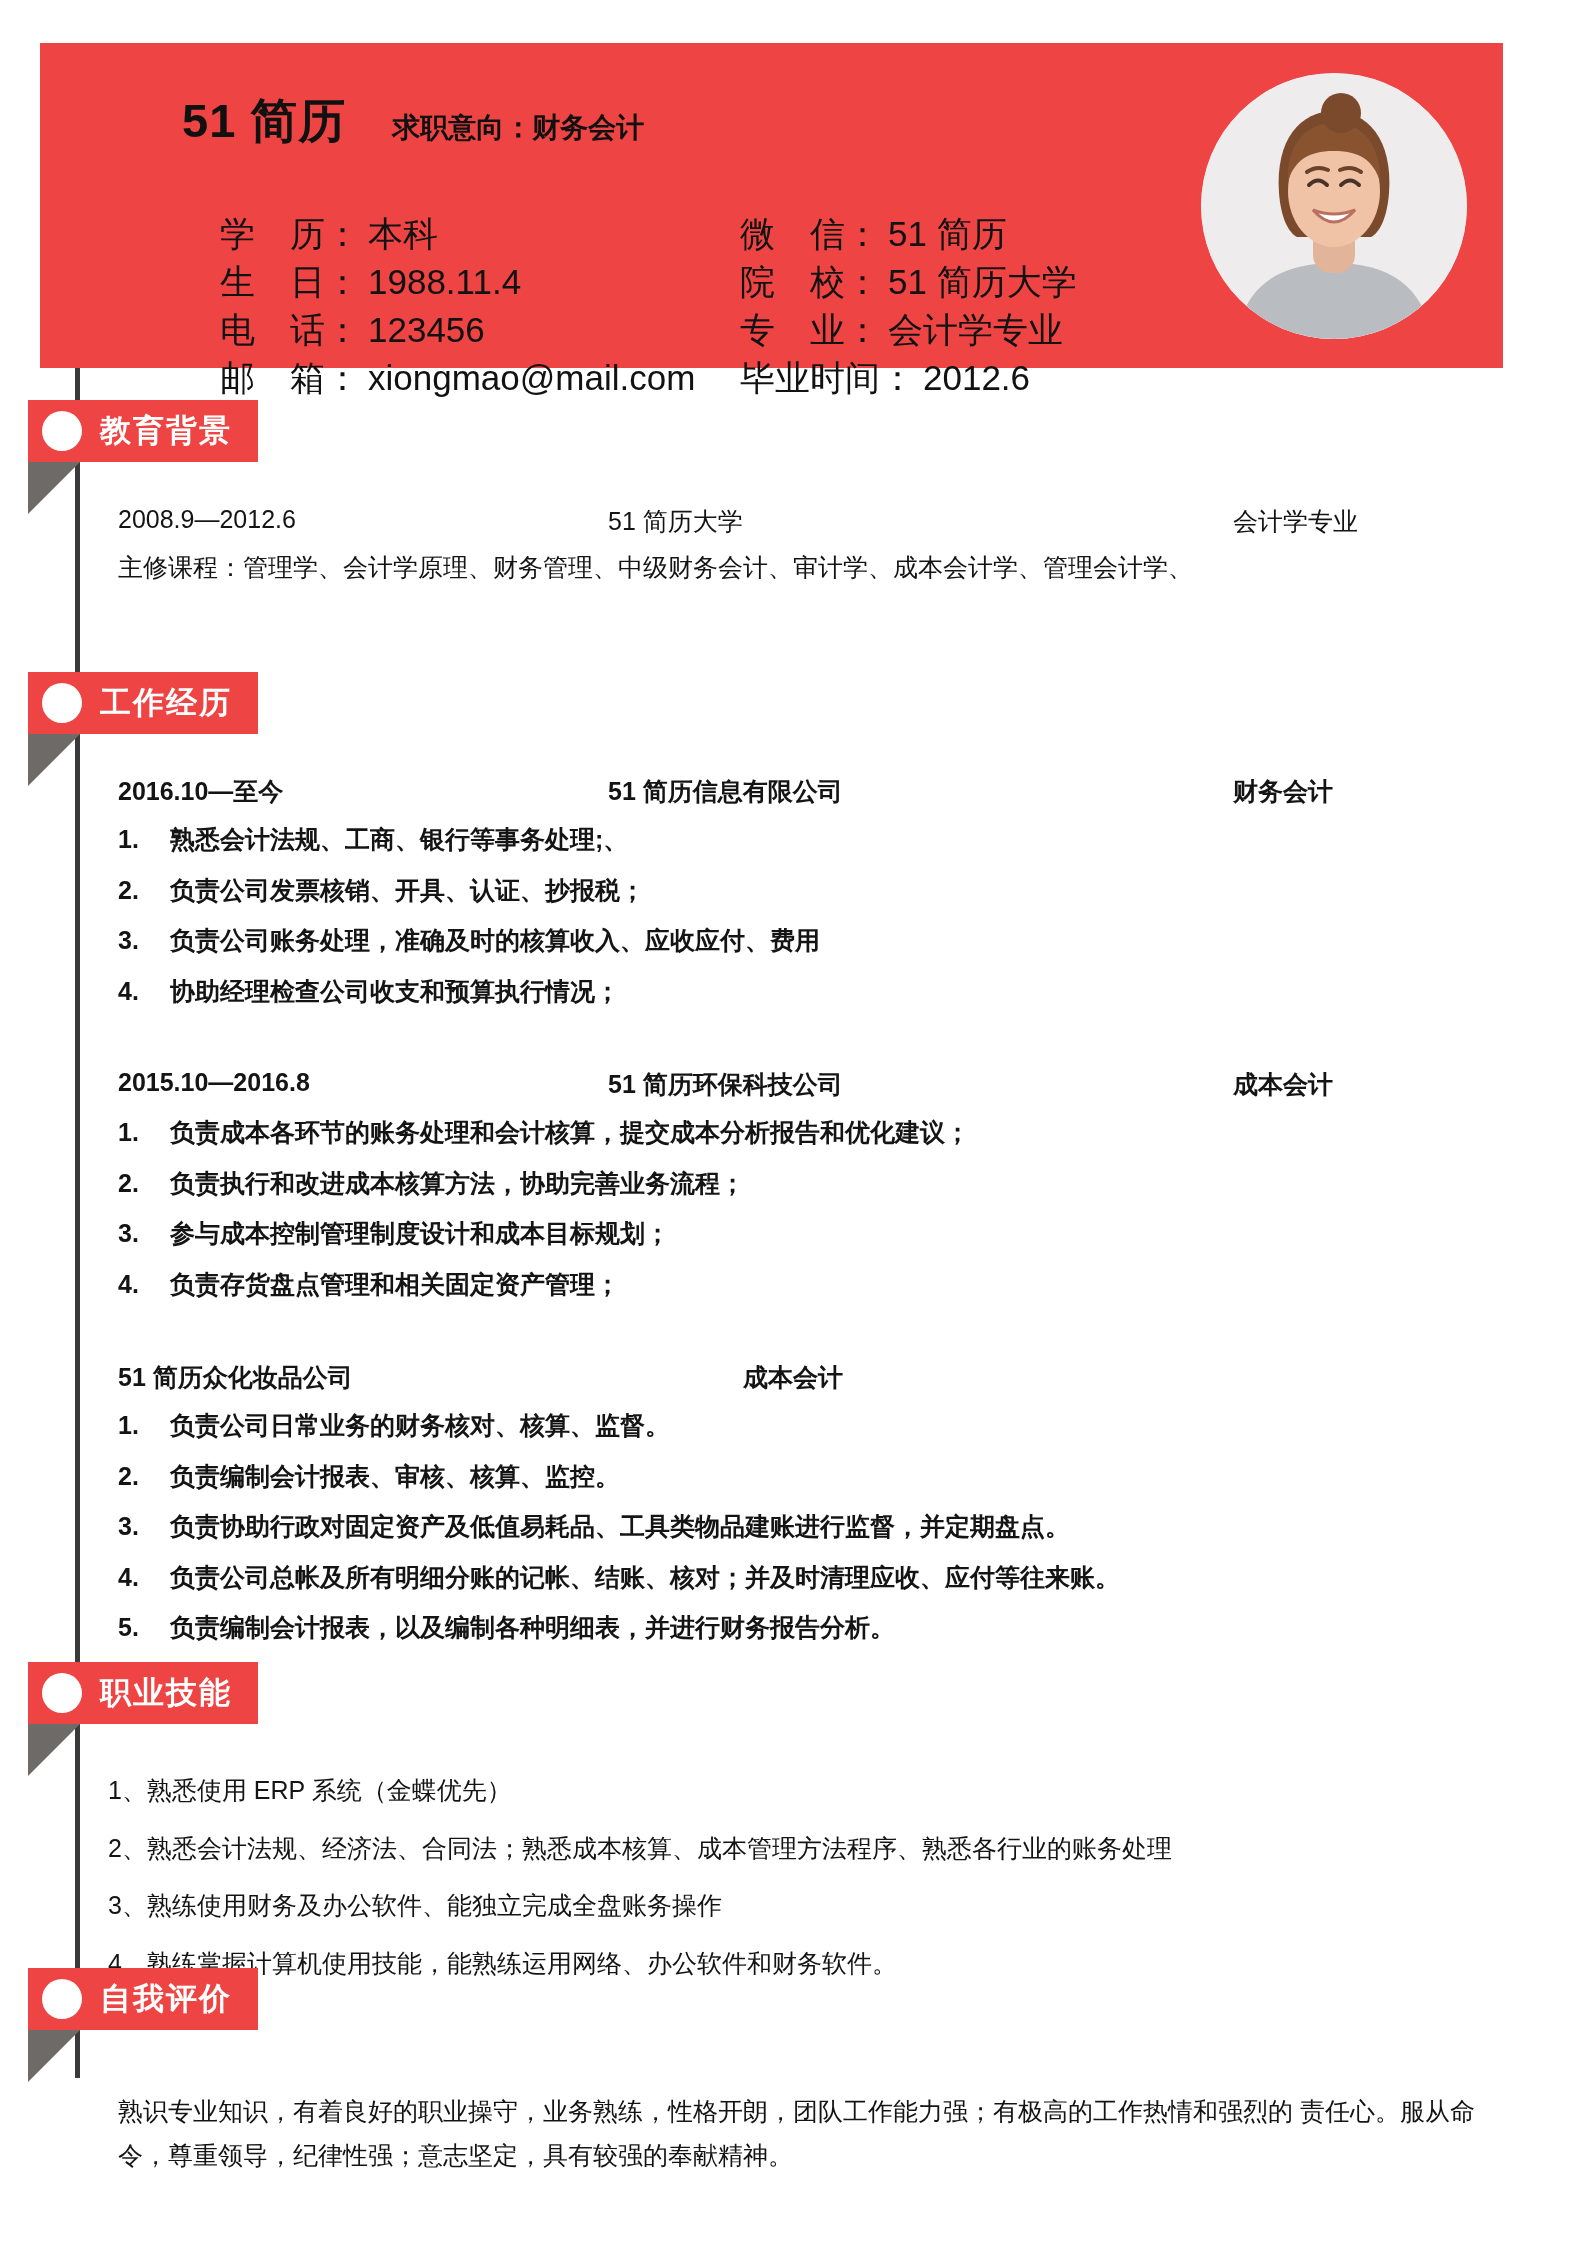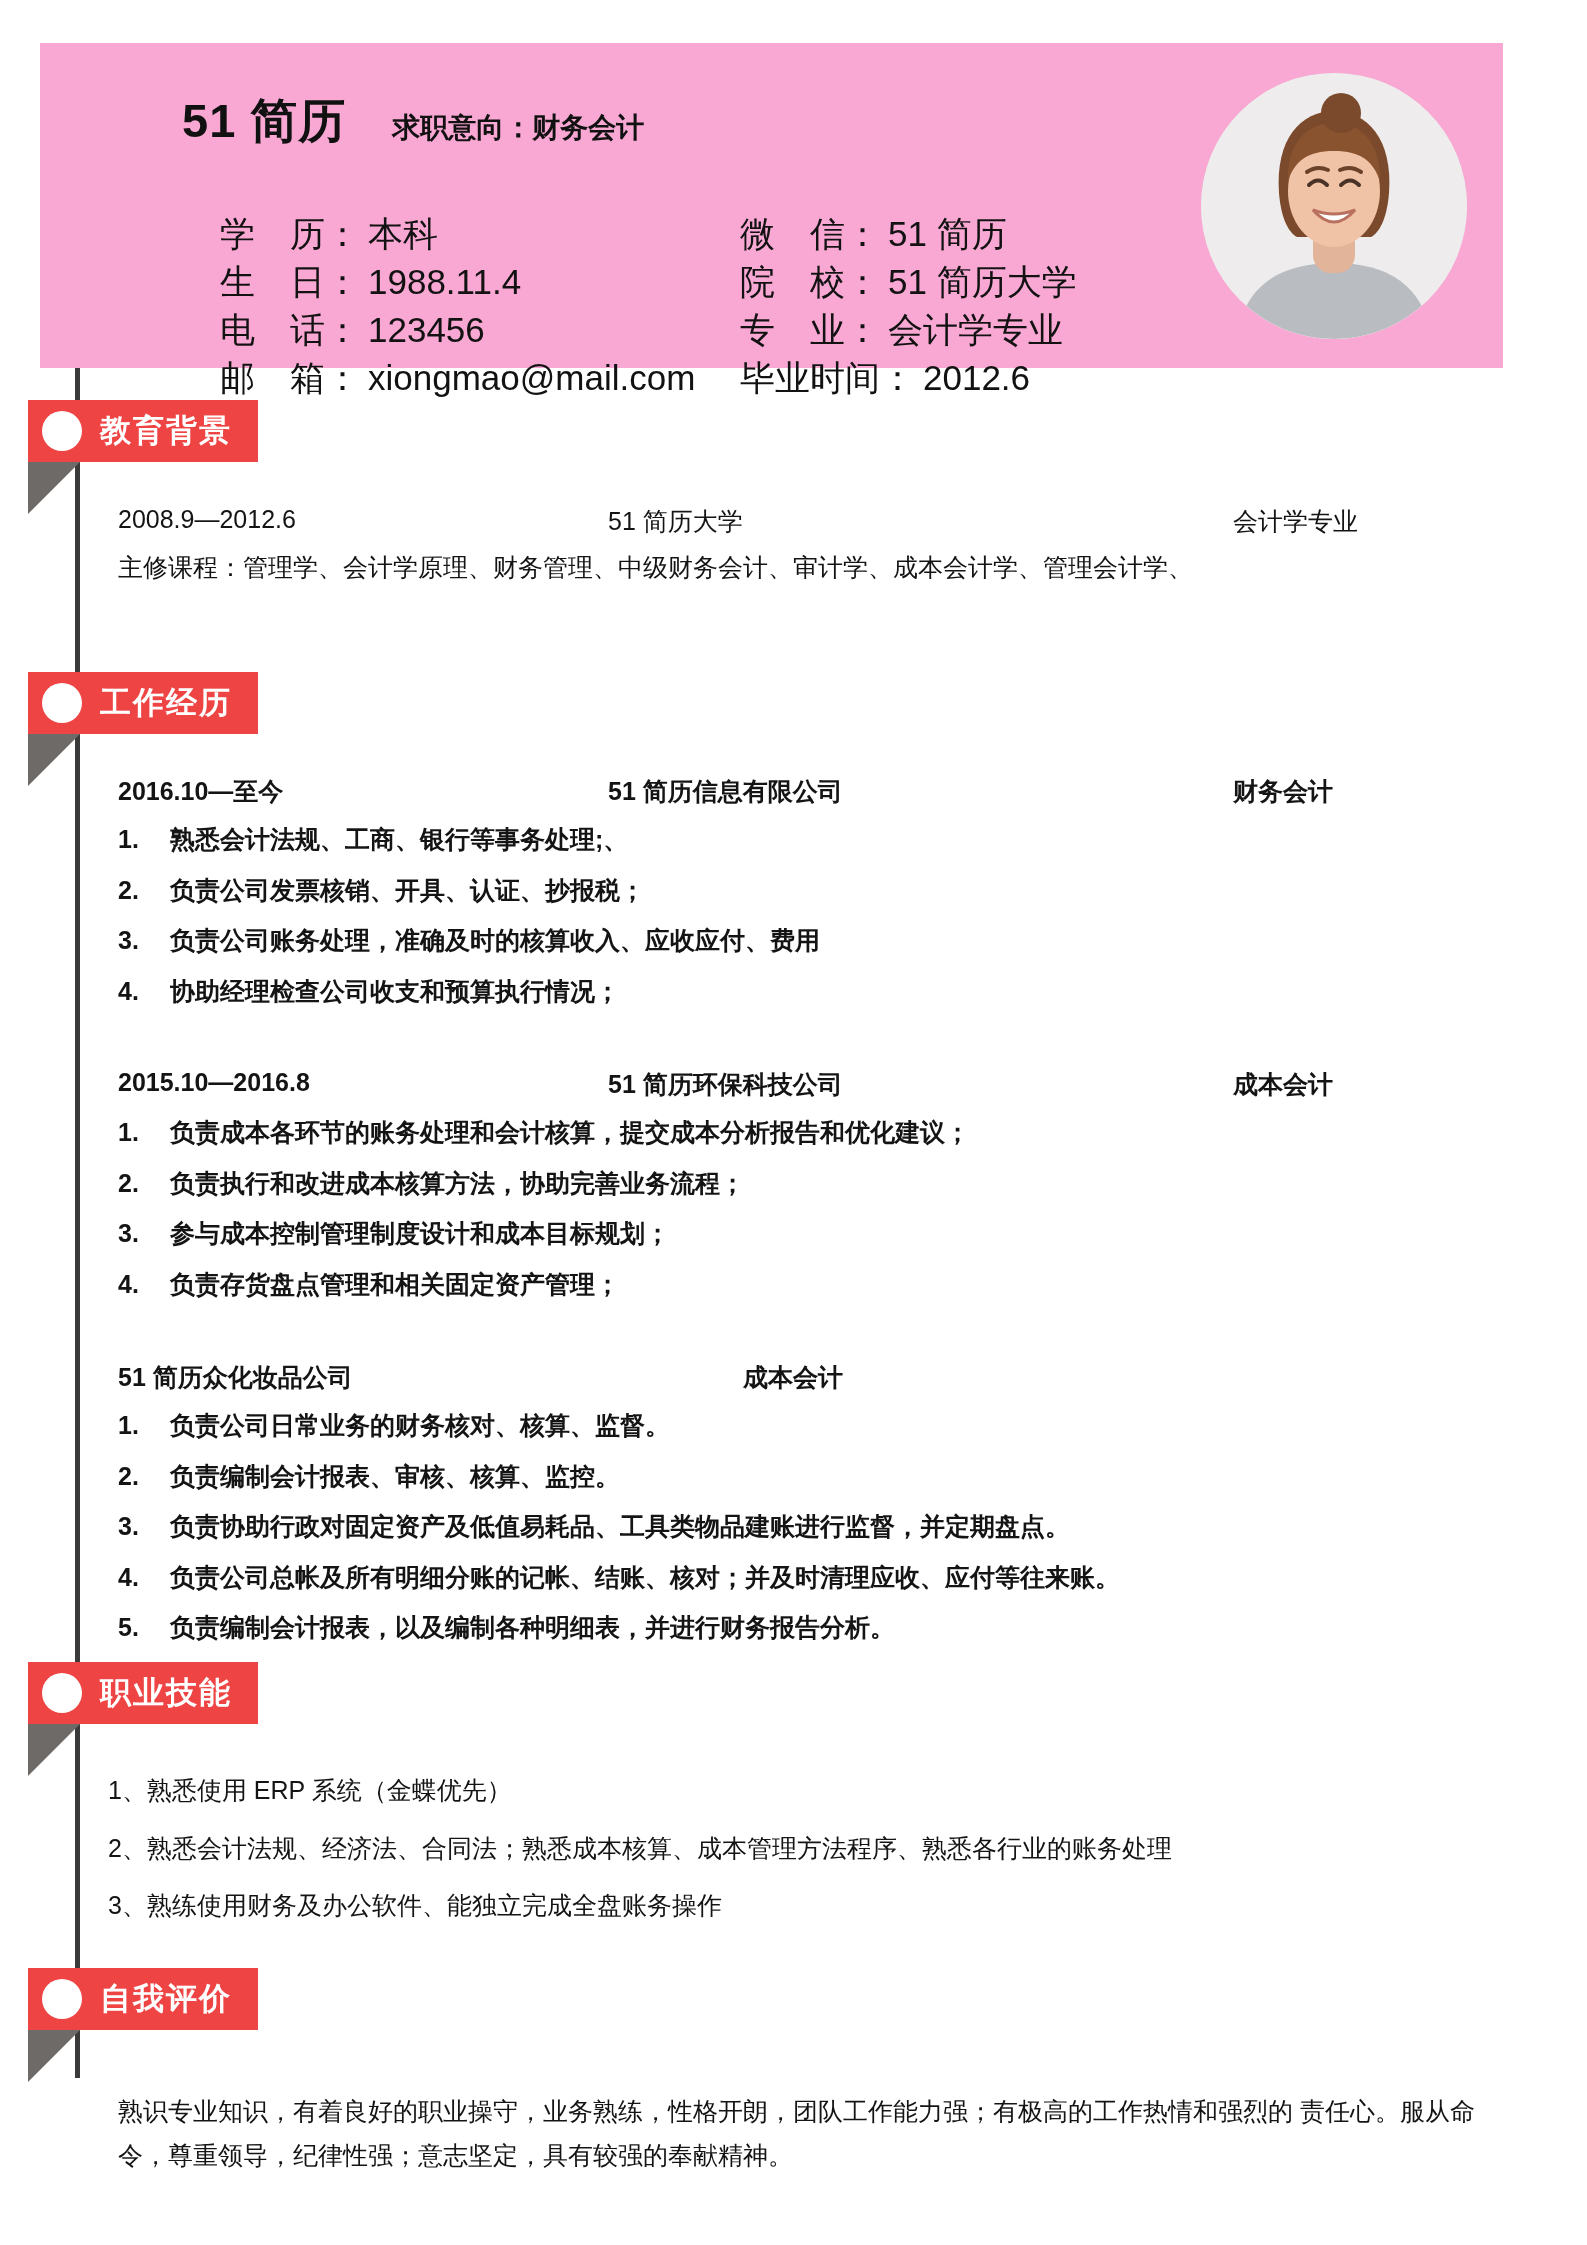--- a/index.html
+++ b/index.html
@@ -18,21 +18,21 @@
     overflow:hidden;
   }
 
   
   .header{
     position:absolute;
     left:40px;
     top:43px;
     width:1463px;
     height:325px;
-    background:#f9a8d4;
+    background:#ef4444;
     box-sizing:border-box;
   }
   .hdr-title-row{
     position:absolute;
     left:142px;
     top:47px;
     display:flex;
     align-items:baseline;
     gap:46px;
     white-space:nowrap;
@@ -412,20 +412,21 @@
     <span class="bullet"></span>
     <span class="title">职业技能</span>
   </div>
   <div class="section-tail" style="top:1724px;"></div>
 
   <div class="content" style="top:1772px;left:108px;">
     <ul class="skills">
       <li>1、熟悉使用 ERP 系统（金蝶优先）</li>
       <li>2、熟悉会计法规、经济法、合同法；熟悉成本核算、成本管理方法程序、熟悉各行业的账务处理</li>
       <li>3、熟练使用财务及办公软件、能独立完成全盘账务操作</li>
+      <li>4、熟练掌握计算机使用技能，能熟练运用网络、办公软件和财务软件。</li>
     </ul>
   </div>
 
   <div class="section-head" style="top:1968px;">
     <span class="bullet"></span>
     <span class="title">自我评价</span>
   </div>
   <div class="section-tail" style="top:2030px;"></div>
 
   <div class="content" style="top:2090px;">

